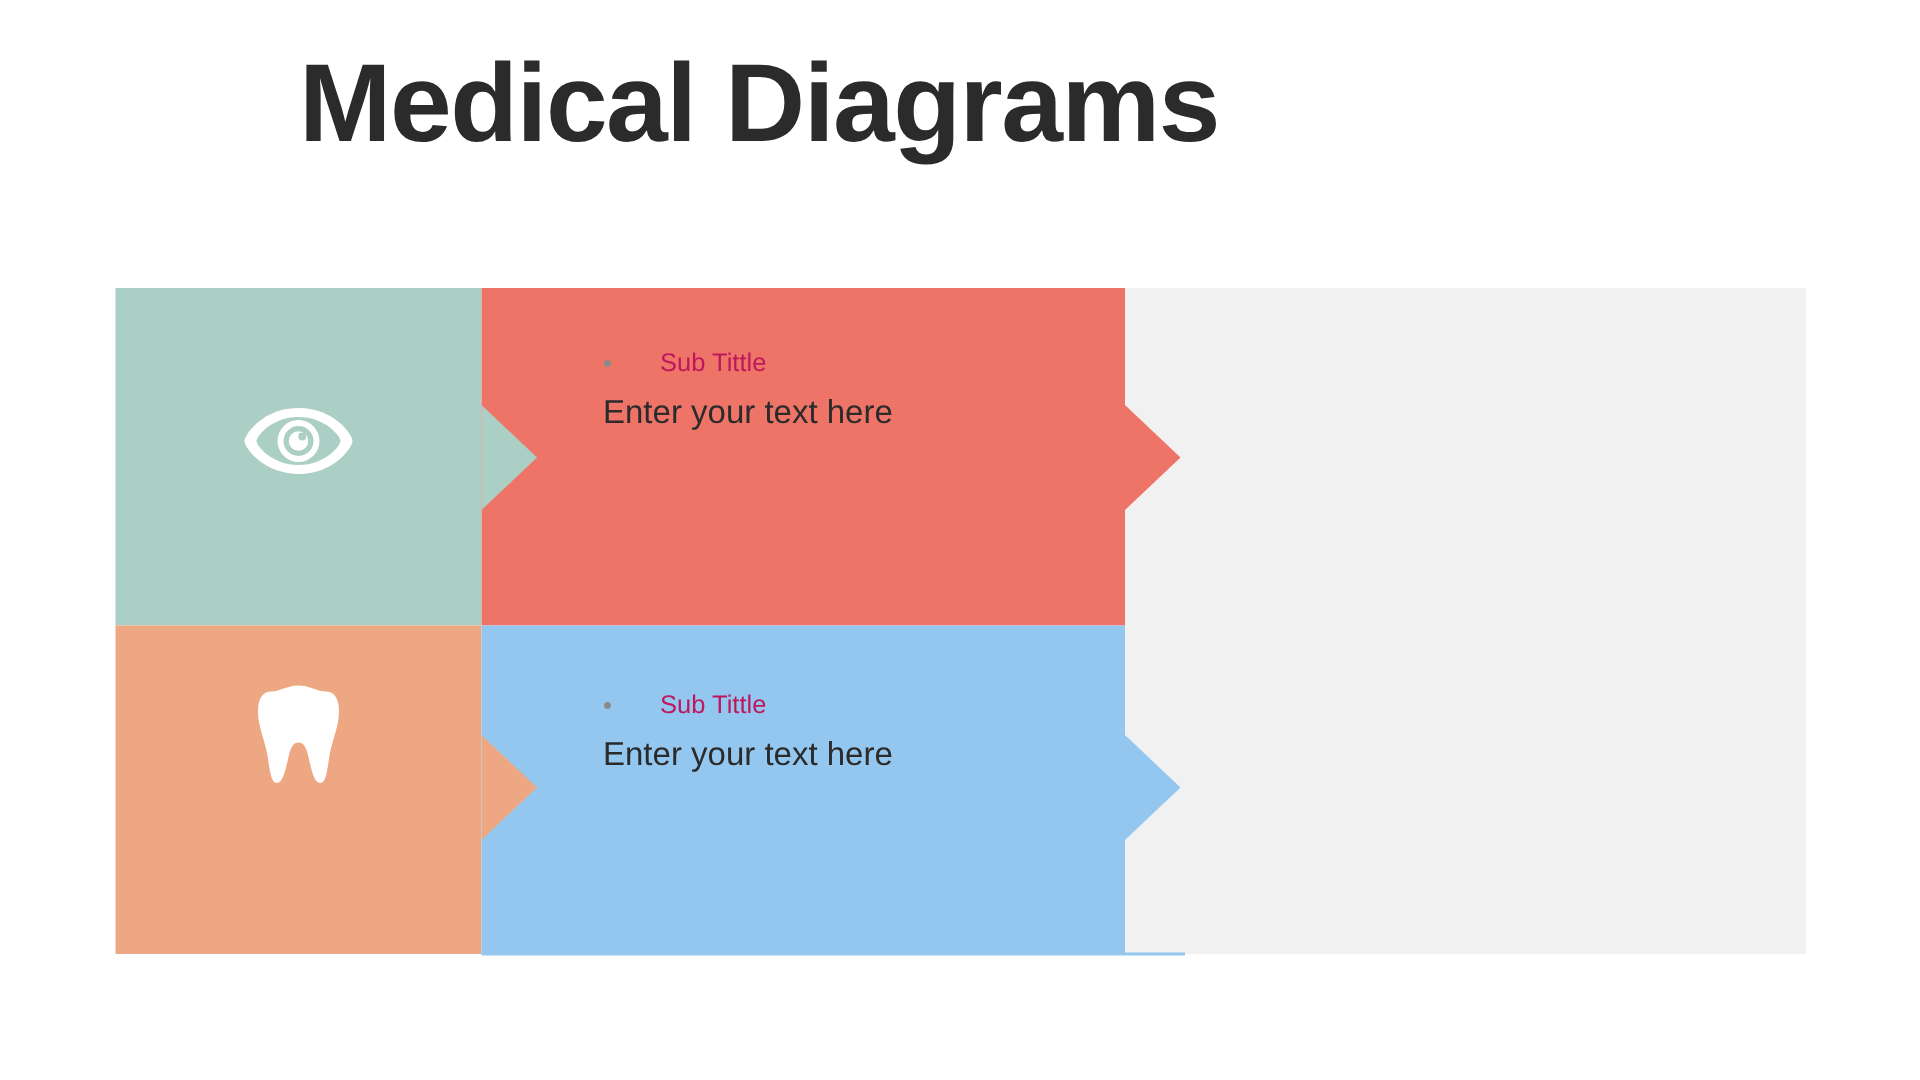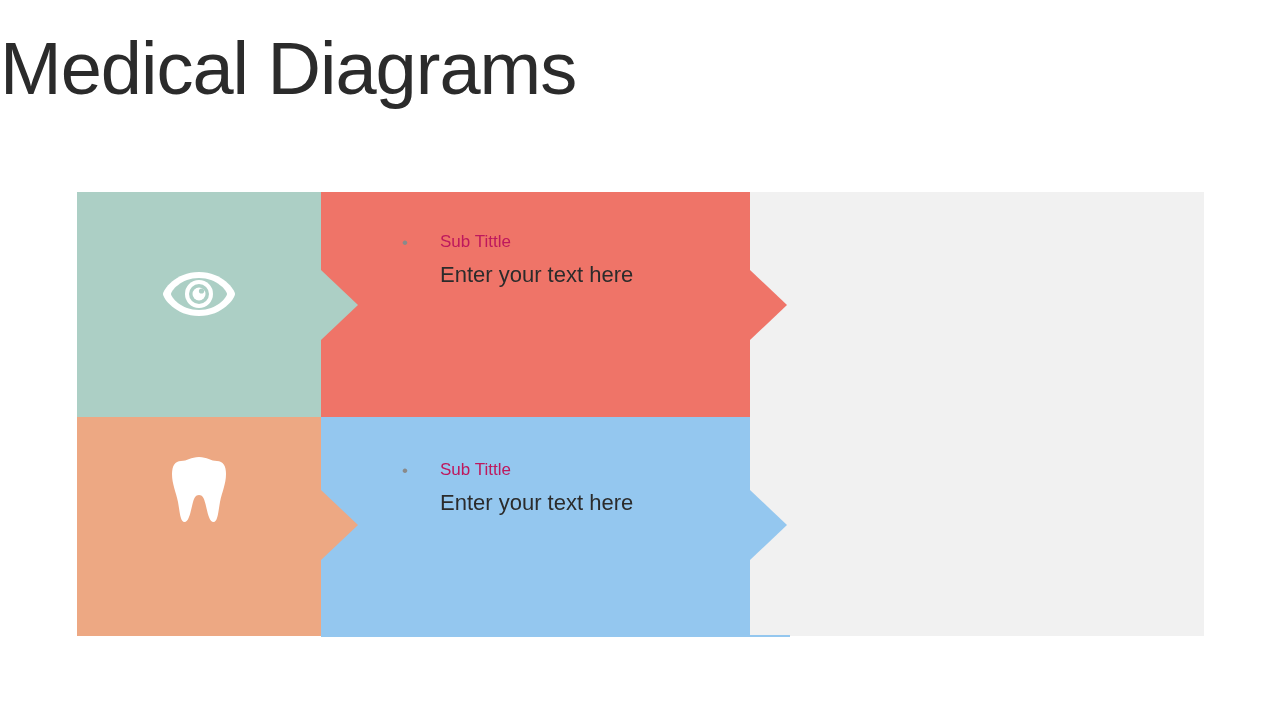--- a/index.html
+++ b/index.html
@@ -14,23 +14,23 @@
     font-family: "Liberation Sans", sans-serif;
     position: relative;
   }
 
   
   #slide-title {
     position: absolute;
     top: 28px;
     left: 0;
     width: 1012px;
-    text-align: left;
+    text-align: center;
     font-size: 74px;
-    font-weight: normal;
+    font-weight: bold;
     color: #2b2b2b;
     letter-spacing: -1px;
     line-height: 1.1;
     white-space: nowrap;
   }
 
   
   #diagram {
     position: absolute;
     left: 77px;
@@ -123,21 +123,20 @@
     width: 38px;
     flex: 0 0 38px;
   }
   .sub-title {
     font-size: 17px;
     color: #be185d;
   }
   .body-text {
     font-size: 22px;
     color: #2b2b2b;
-    margin-left: 38px;
   }
 
   
   #blue-underline {
     position: absolute;
     left: 244px;
     top: 443px;
     width: 469px;
     height: 2px;
     background: #94c7ef;

